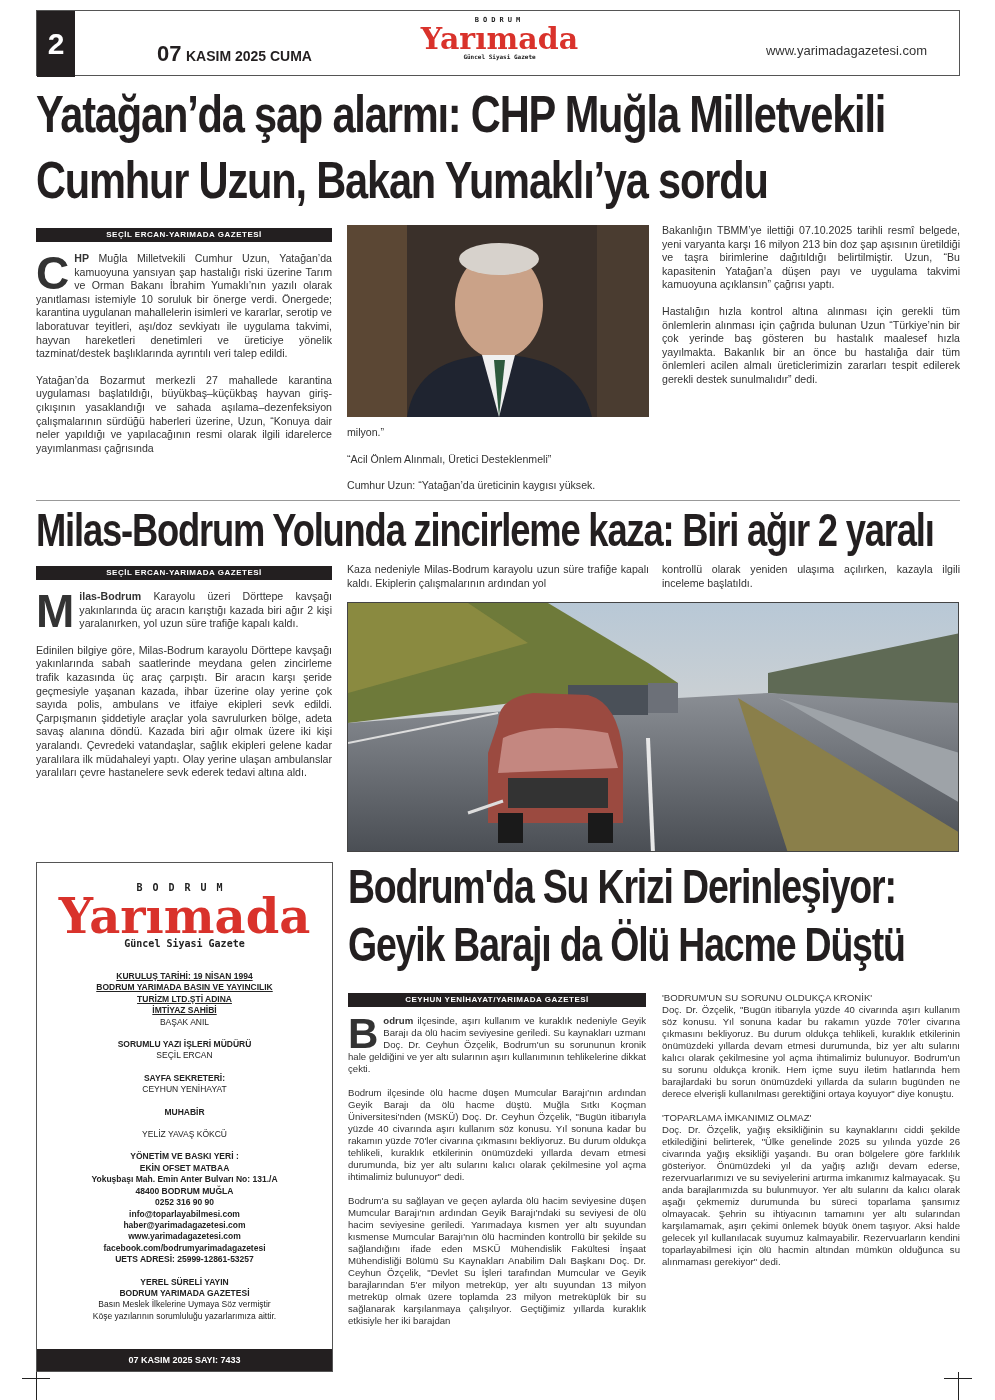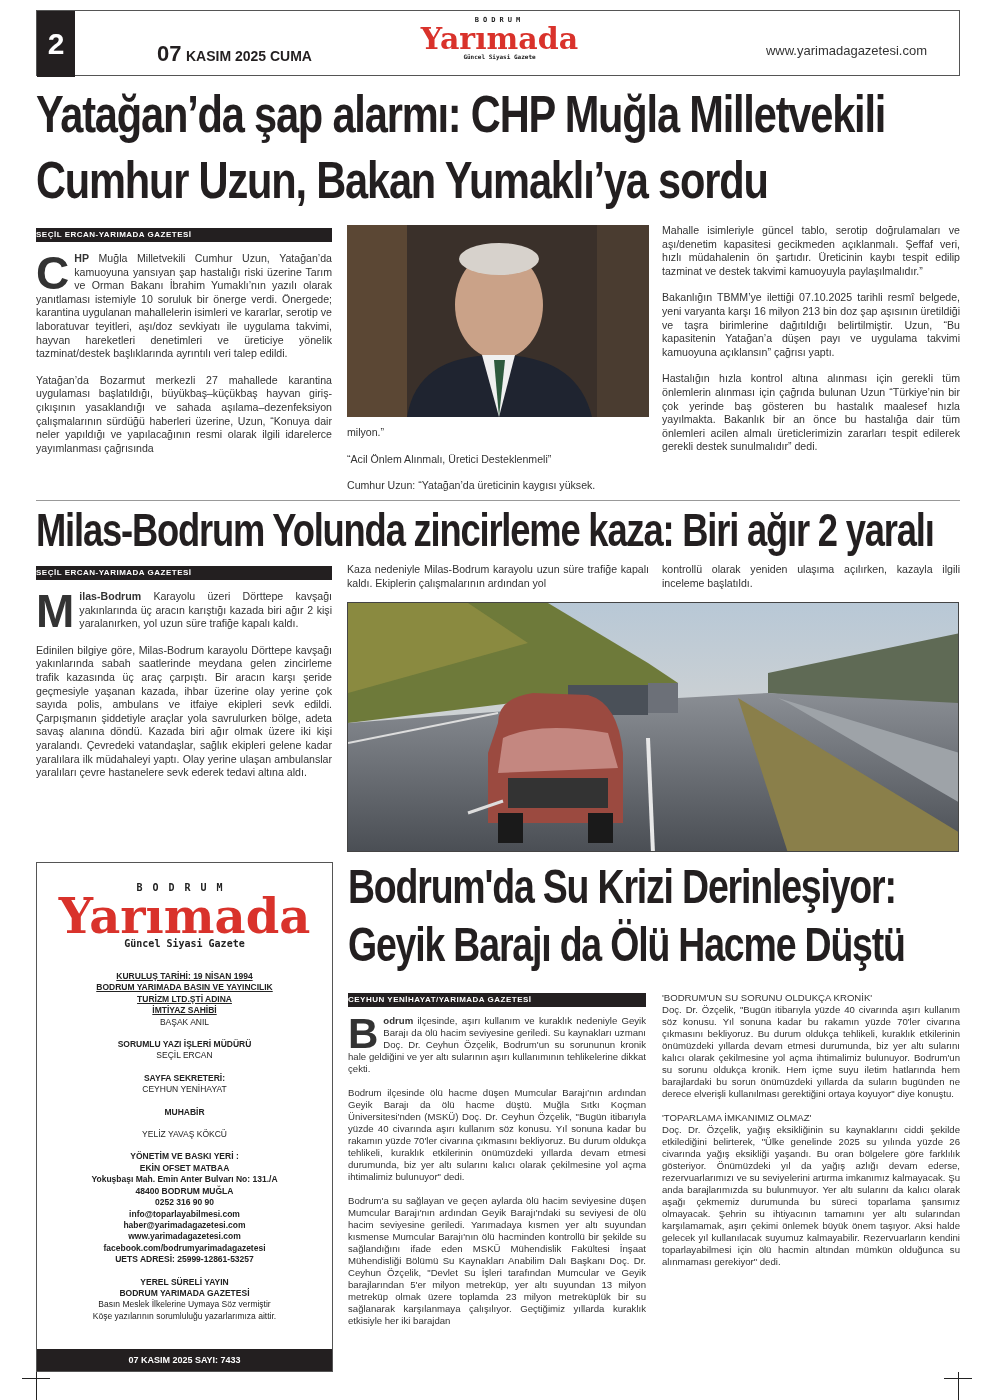--- a/index.html
+++ b/index.html
@@ -8,21 +8,21 @@
 .header{left:36px;top:10px;width:924px;height:66px;border:1px solid #555;background:#fff}
 .pagenum{left:0;top:0;width:38px;height:66px;background:#231f20;color:#fff;font-weight:bold;font-size:30px;display:flex;align-items:center;justify-content:center}
 .date{left:120px;top:30px;font-weight:bold;color:#231f20;font-family:"Liberation Sans",sans-serif}
 .date .day{font-size:22px}
 .date .rest{font-size:14px;letter-spacing:0}
 .logo{font-family:"DejaVu Serif",serif;color:#d9322b;font-weight:bold;text-align:center;line-height:1}
 .logo .top{font-family:"DejaVu Sans Mono",monospace;font-size:7px;color:#222;letter-spacing:4px}
 .logo .sub{font-family:"DejaVu Sans Mono",monospace;font-size:6px;color:#222;font-weight:bold}
 .site{right:32px;top:32px;font-size:13px;color:#333}
 .h1{font-family:"Liberation Sans",sans-serif;font-weight:bold;color:#231f20;transform-origin:left top;white-space:nowrap;letter-spacing:-1.5px}
-.byline{background:#231f20;color:#fff;font-size:8px;font-weight:bold;height:14px;line-height:14px;letter-spacing:0.5px}
+.byline{background:#231f20;color:#fff;font-size:8px;font-weight:bold;text-align:center;height:14px;line-height:14px;letter-spacing:0.5px}
 .txt{font-size:10.6px;line-height:13.6px;text-align:justify;color:#333}
 .txt p{margin-bottom:13px}
 .dropcap{float:left;font-size:46px;line-height:38px;font-weight:bold;color:#333;margin:2px 5px 0 0;font-family:"Liberation Sans",sans-serif}
 .photo{overflow:hidden}
 .masthead{left:36px;top:862px;width:297px;height:510px;border:1.5px solid #555;background:#fff}
 .masthead .inner{text-align:center;font-size:8.5px;line-height:11.4px;color:#222}
 .masthead .u{font-weight:bold;text-decoration:underline}
 .masthead .b{font-weight:bold}
 .mbar{position:absolute;left:0;bottom:0;width:100%;height:22px;background:#231f20;color:#fff;font-weight:bold;font-size:9px;text-align:center;line-height:22px}
 .cross{background:#222}
@@ -67,21 +67,20 @@
     <path d="M147 135 L152 192 L158 135 Z" fill="#2e5a3e"></path>
   </svg>
 </div>
 <div class="abs txt" style="left:347px;top:426px;width:302px">
   <p>milyon.”</p>
   <p>“Acil Önlem Alınmalı, Üretici Desteklenmeli”</p>
   <p>Cumhur Uzun: “Yatağan’da üreticinin kaygısı yüksek.</p>
 </div>
 
 <div class="abs txt" style="left:662px;top:224px;width:298px">
-  <p>Mahalle isimleriyle güncel tablo, serotip doğrulamaları ve aşı/denetim kapasitesi gecikmeden açıklanmalı. Şeffaf veri, hızlı müdahalenin ön şartıdır. Üreticinin kaybı tespit edilip tazminat ve destek takvimi kamuoyuyla paylaşılmalıdır.”</p>
   <p>Bakanlığın TBMM’ye ilettiği 07.10.2025 tarihli resmî belgede, yeni varyanta karşı 16 milyon 213 bin doz şap aşısının üretildiği ve taşra birimlerine dağıtıldığı belirtilmiştir. Uzun, “Bu kapasitenin Yatağan’a düşen payı ve uygulama takvimi kamuoyuna açıklansın” çağrısı yaptı.</p>
   <p>Hastalığın hızla kontrol altına alınması için gerekli tüm önlemlerin alınması için çağrıda bulunan Uzun “Türkiye’nin bir çok yerinde baş gösteren bu hastalık maalesef hızla yayılmakta. Bakanlık bir an önce bu hastalığa dair tüm önlemleri acilen almalı üreticlerimizin zararları tespit edilerek gerekli destek sunulmalıdır” dedi.</p>
 </div>
 
 <div class="abs" style="left:36px;top:500px;width:924px;height:1px;background:#999"></div>
 
 <div class="abs h1" style="left:36px;top:502px;font-size:46px;line-height:56px;transform:scaleX(0.79)">Milas-Bodrum Yolunda zincirleme kaza: Biri ağır 2 yaralı</div>
 
 <div class="abs" style="left:36px;top:566px;width:296px">
   <div class="byline">SEÇİL ERCAN-YARIMADA GAZETESİ</div>

